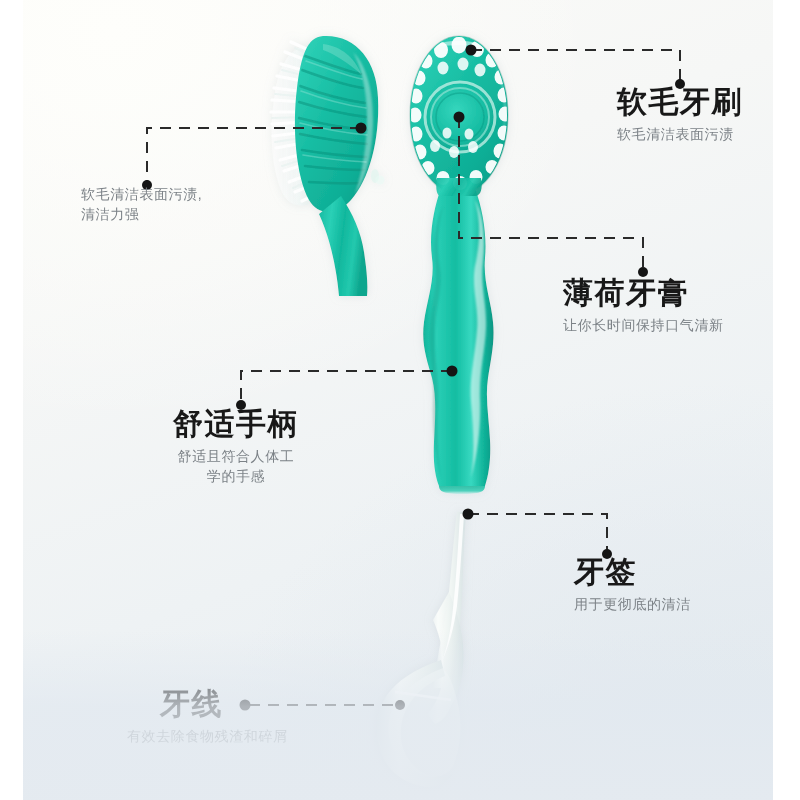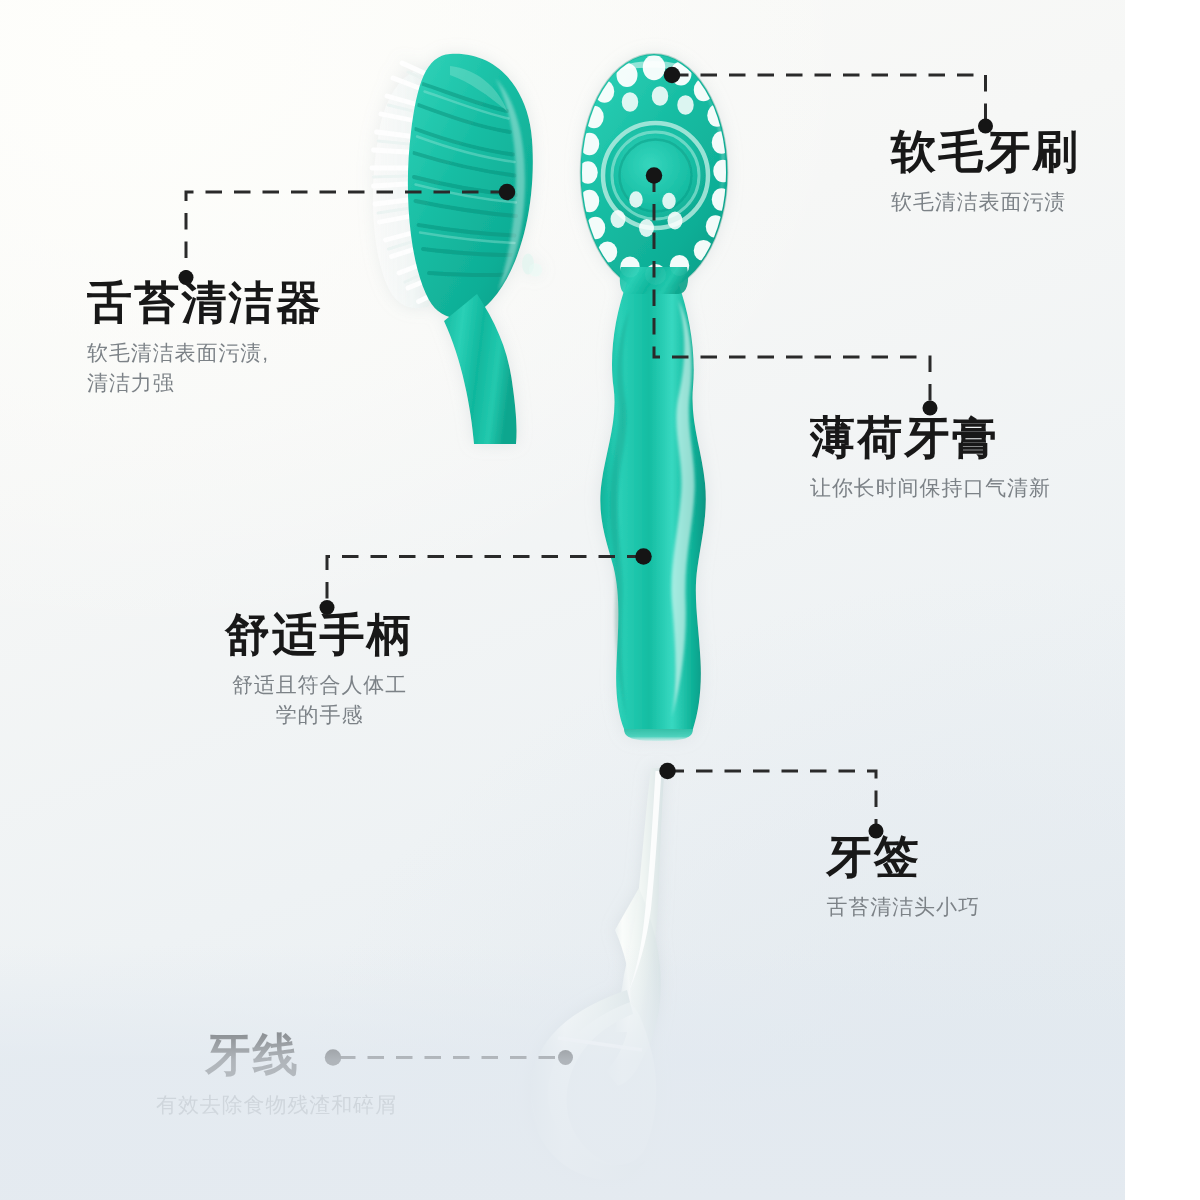--- a/index.html
+++ b/index.html
@@ -10,20 +10,21 @@
   #page {
     position: relative;
     width: 750px;
     height: 800px;
     overflow: hidden;
     font-family: "Liberation Sans", "DejaVu Sans", sans-serif;
     background:
       radial-gradient(120% 90% at 12% 4%, #fefefb 0%, rgba(254,254,251,0) 55%),
       radial-gradient(110% 80% at 92% 96%, #e2e9ef 0%, rgba(226,233,239,0) 60%),
       linear-gradient(160deg, #fbfbf8 0%, #f6f7f6 30%, #eef2f4 62%, #e5ebf0 100%);
+    margin-left: 23px;
   }
   #page:after {
     content: "";
     position: absolute;
     left: 0; right: 0; bottom: 0;
     height: 170px;
     background: linear-gradient(180deg, rgba(226,233,240,0) 0%, rgba(226,233,240,0.75) 45%, rgba(228,234,240,0.95) 100%);
     pointer-events: none;
   }
 
@@ -349,21 +350,20 @@
   </svg>
 
   <div class="callout align-left" style="left:594px; top:84px;">
     <p class="c-title">软毛牙刷</p>
     <p class="c-desc">
       <span class="c-desc-line">软毛清洁表面污渍</span>
     </p>
   </div>
 
   <div class="callout align-left" style="left:58px; top:185px;">
-    <p class="c-title">舌苔清洁器</p>
     <p class="c-desc">
       <span class="c-desc-line">软毛清洁表面污渍,</span>
       <span class="c-desc-line">清洁力强</span>
     </p>
   </div>
 
   <div class="callout align-left" style="left:540px; top:275px;">
     <p class="c-title">薄荷牙膏</p>
     <p class="c-desc">
       <span class="c-desc-line">让你长时间保持口气清新</span>
@@ -374,21 +374,21 @@
     <p class="c-title">舒适手柄</p>
     <p class="c-desc">
       <span class="c-desc-line">舒适且符合人体工</span>
       <span class="c-desc-line">学的手感</span>
     </p>
   </div>
 
   <div class="callout align-left" style="left:551px; top:554px;">
     <p class="c-title">牙签</p>
     <p class="c-desc">
-      <span class="c-desc-line">舌苔清洁头小巧</span>
+      <span class="c-desc-line">用于更彻底的清洁</span>
     </p>
   </div>
 
   <div class="callout align-left" style="left:137px; top:686px;">
     <p class="c-title">牙线</p>
     <p class="c-desc" style="margin-left:-33px;">
       <span class="c-desc-line">有效去除食物残渣和碎屑</span>
     </p>
   </div>
 

